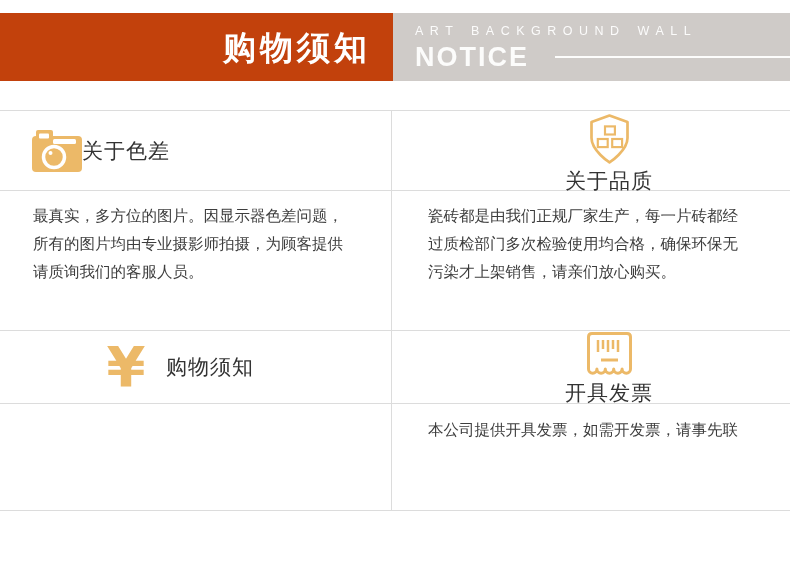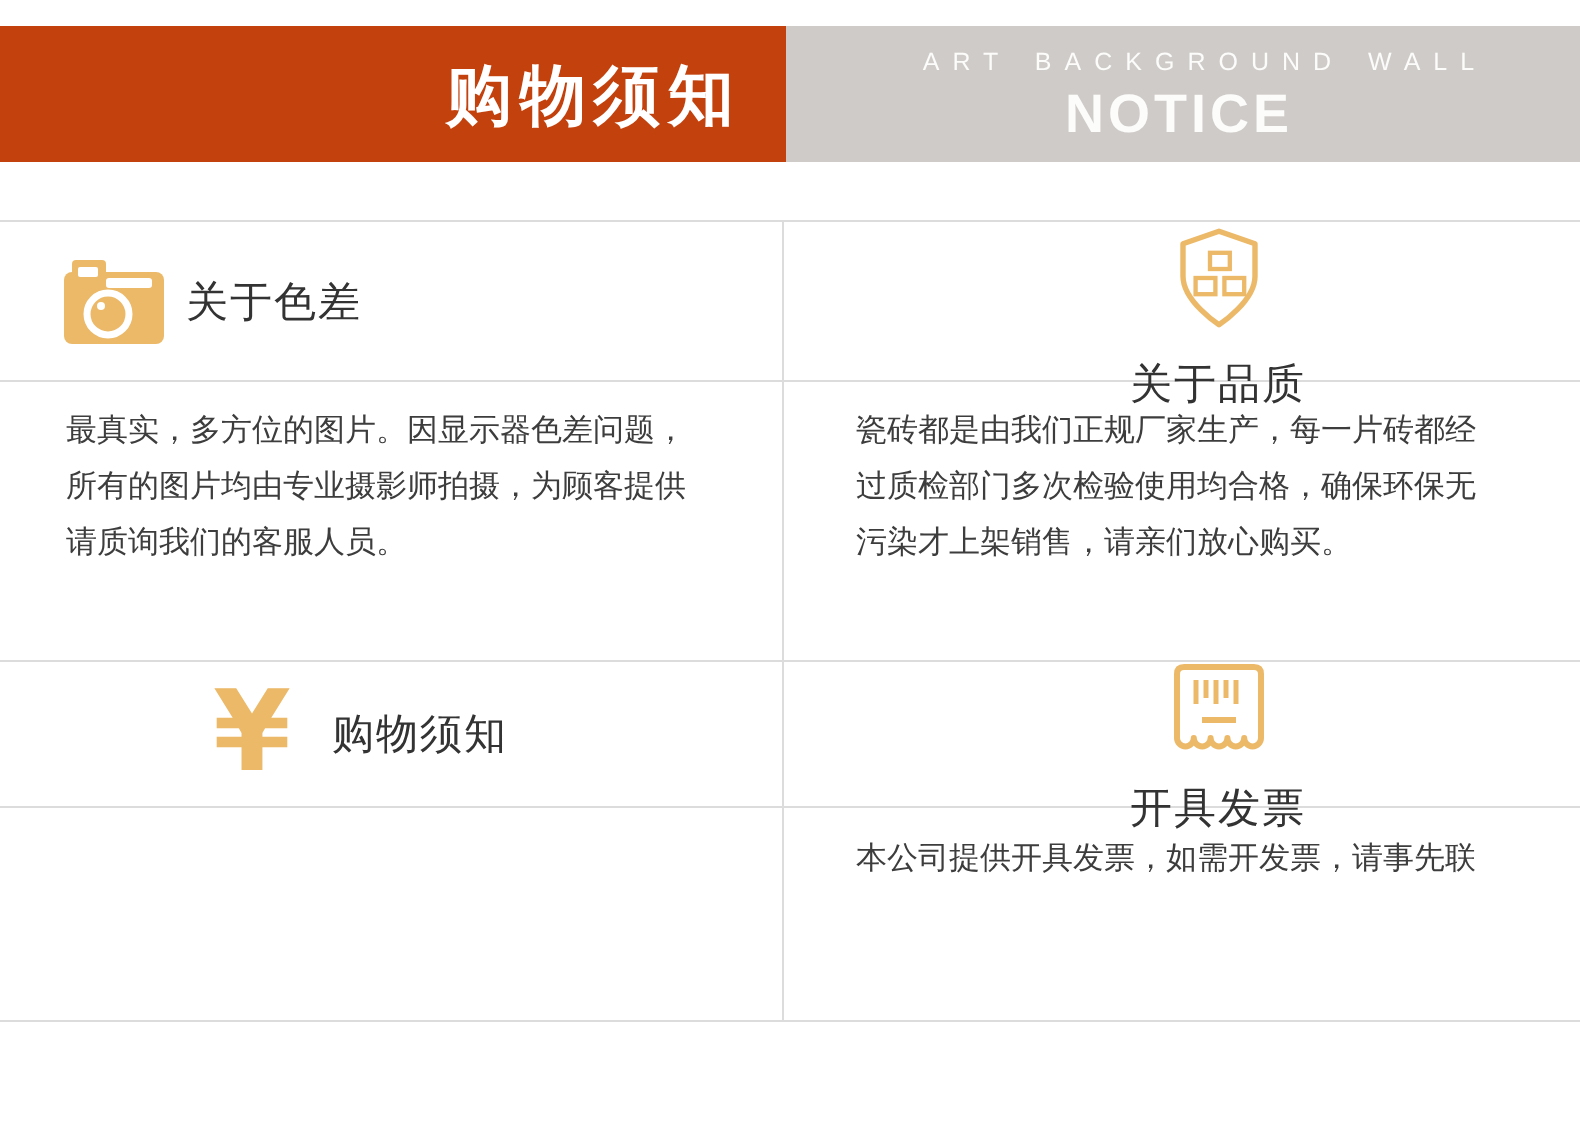--- a/index.html
+++ b/index.html
@@ -16,21 +16,20 @@
     padding-right:22px;
   }
   .banner-title {
     color:#fff; font-size:33px; font-weight:bold; letter-spacing:4px;
     line-height:1;
   }
   .banner-right {
     flex:1; background:#cfcbc8; color:rgba(255,255,255,0.93);
     display:flex; flex-direction:column; justify-content:center;
     padding-left:22px;
-    align-items:center;
   }
   .banner-tagline {
     font-size:12.5px; letter-spacing:6.5px; word-spacing:2px;
     margin-bottom:6px; white-space:nowrap;
   }
   .notice-row { display:flex; align-items:center; }
   .banner-notice { font-size:27px; letter-spacing:2px; font-weight:bold; line-height:1; }
   .notice-line { flex:1; height:2px; background:rgba(255,255,255,0.95); margin-left:26px; }
 
   .banner-gap { height:29px; background:#fff; }
@@ -39,21 +38,21 @@
   .content {
     width:790px; display:flex;
     border-top:1px solid #dcdcdc; border-bottom:1px solid #dcdcdc;
   }
   .col { display:flex; flex-direction:column; }
   .col-left  { width:392px; border-right:1px solid #dcdcdc; }
   .col-right { width:398px; }
 
   .sec-head {
     height:80px; border-bottom:1px solid #dcdcdc;
-    display:flex; align-items:center; gap:11px; padding-left:32px;
+    display:flex; align-items:center; padding-left:32px;
   }
   .col-right .sec-head { padding-left:36px;flex-direction:column; }
   .sec-head-2 { height:73px; }
   .col-left .sec-head-2 { padding-left:100px; gap:14px; }
   .sec-title { font-size:21px; color:#333; letter-spacing:1px; }
 
   .sec-body {
     height:140px; border-bottom:1px solid #dcdcdc;
     padding:11px 20px 0 33px;
   }

